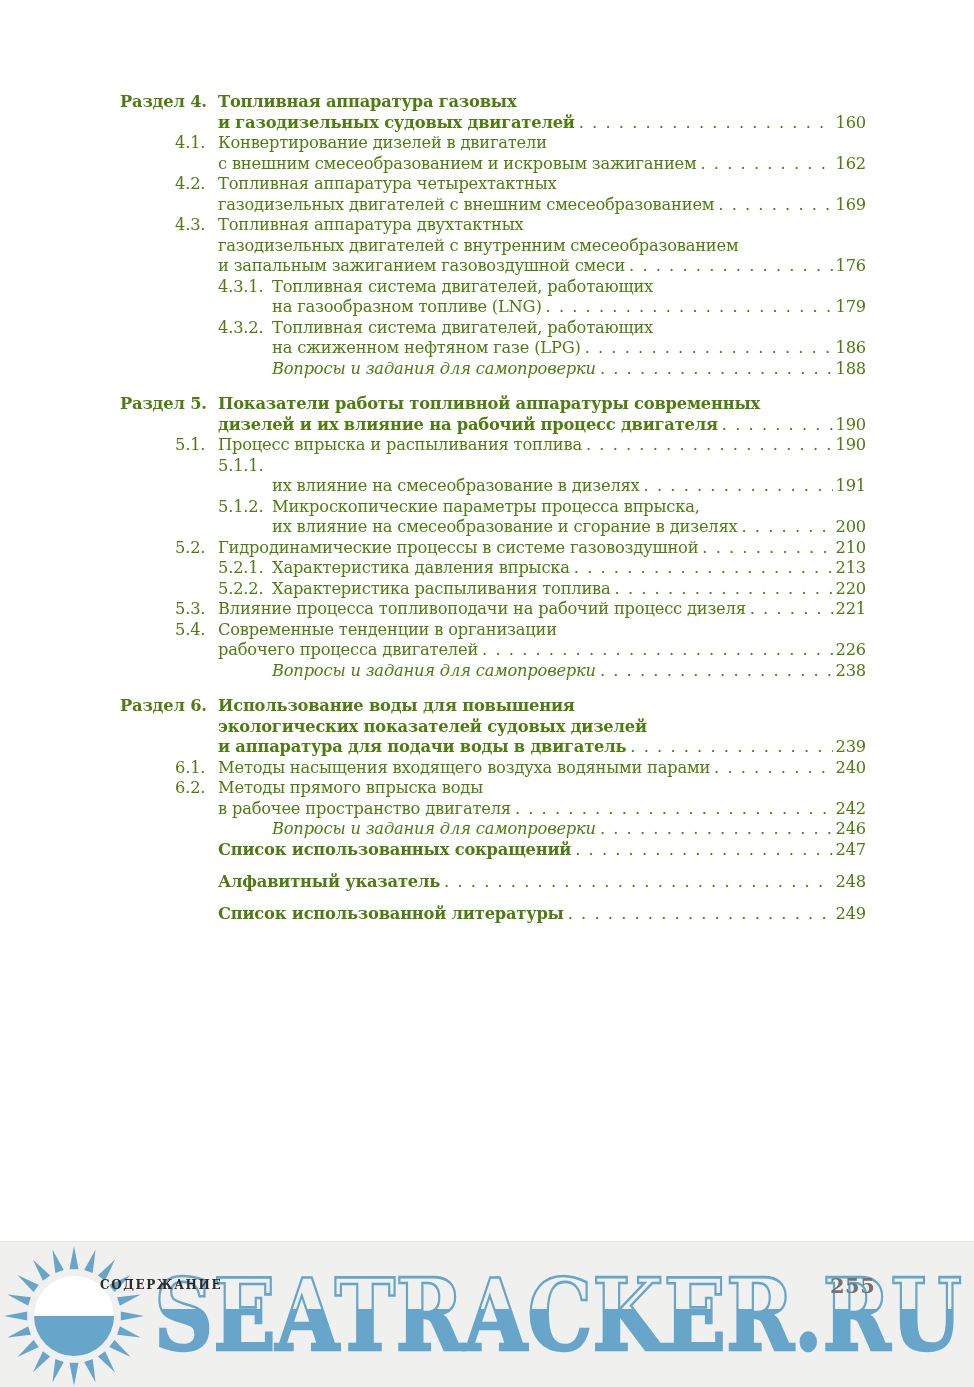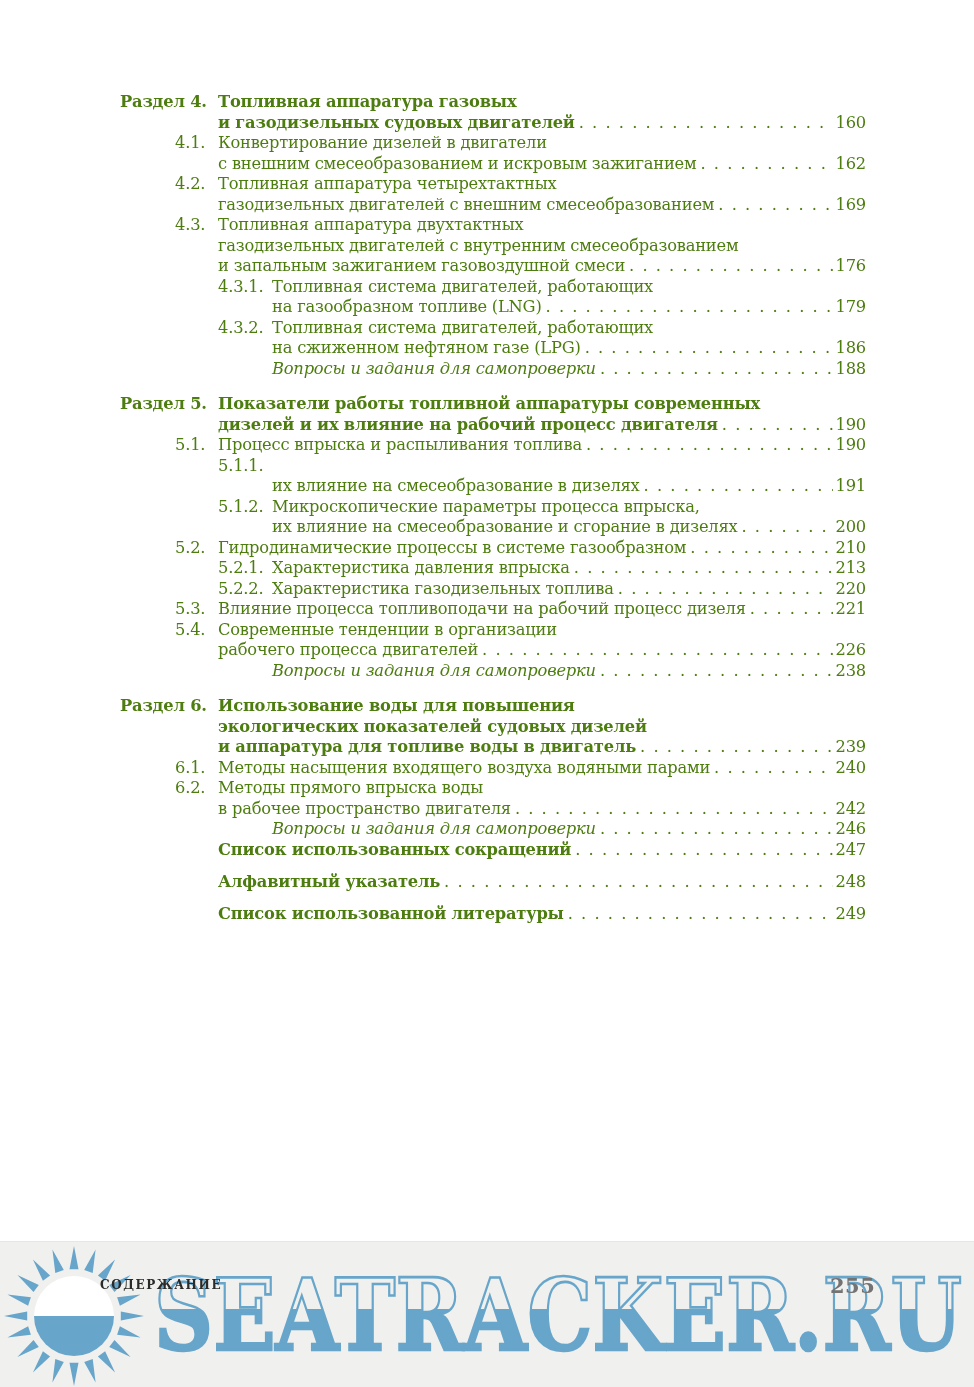--- a/index.html
+++ b/index.html
@@ -153,37 +153,37 @@
         <div class="line"><span class="lbl">5.1.2.</span><span class="txt">Микроскопические параметры процесса впрыска,</span></div>
         <div class="line last">
           <span class="txt">их влияние на смесеобразование и сгорание в дизелях</span>
           <span class="leader"></span>
           <span class="pg">200</span>
         </div>
       </div>
       <div class="entry sub">
         <div class="line last">
           <span class="lbl">5.2.</span>
-          <span class="txt">Гидродинамические процессы в системе газообразном</span>
+          <span class="txt">Гидродинамические процессы в системе газовоздушной</span>
           <span class="leader"></span>
           <span class="pg">210</span>
         </div>
       </div>
       <div class="entry subsub">
         <div class="line last">
           <span class="lbl">5.2.1.</span>
           <span class="txt">Характеристика давления впрыска</span>
           <span class="leader"></span>
           <span class="pg">213</span>
         </div>
       </div>
       <div class="entry subsub">
         <div class="line last">
           <span class="lbl">5.2.2.</span>
-          <span class="txt">Характеристика газодизельных топлива</span>
+          <span class="txt">Характеристика распыливания топлива</span>
           <span class="leader"></span>
           <span class="pg">220</span>
         </div>
       </div>
       <div class="entry sub">
         <div class="line last">
           <span class="lbl">5.3.</span>
           <span class="txt">Влияние процесса топливоподачи на рабочий процесс дизеля</span>
           <span class="leader"></span>
           <span class="pg">221</span>
@@ -203,21 +203,21 @@
           <span class="leader"></span>
           <span class="pg">238</span>
         </div>
       </div>
     </div>
     <div class="block">
       <div class="entry section">
         <div class="line"><span class="lbl">Раздел 6.</span><span class="txt">Использование воды для повышения</span></div>
         <div class="line"><span class="txt">экологических показателей судовых дизелей</span></div>
         <div class="line last">
-          <span class="txt">и аппаратура для топливе воды в двигатель</span>
+          <span class="txt">и аппаратура для подачи воды в двигатель</span>
           <span class="leader"></span>
           <span class="pg">239</span>
         </div>
       </div>
       <div class="entry sub">
         <div class="line last">
           <span class="lbl">6.1.</span>
           <span class="txt">Методы насыщения входящего воздуха водяными парами</span>
           <span class="leader"></span>
           <span class="pg">240</span>

